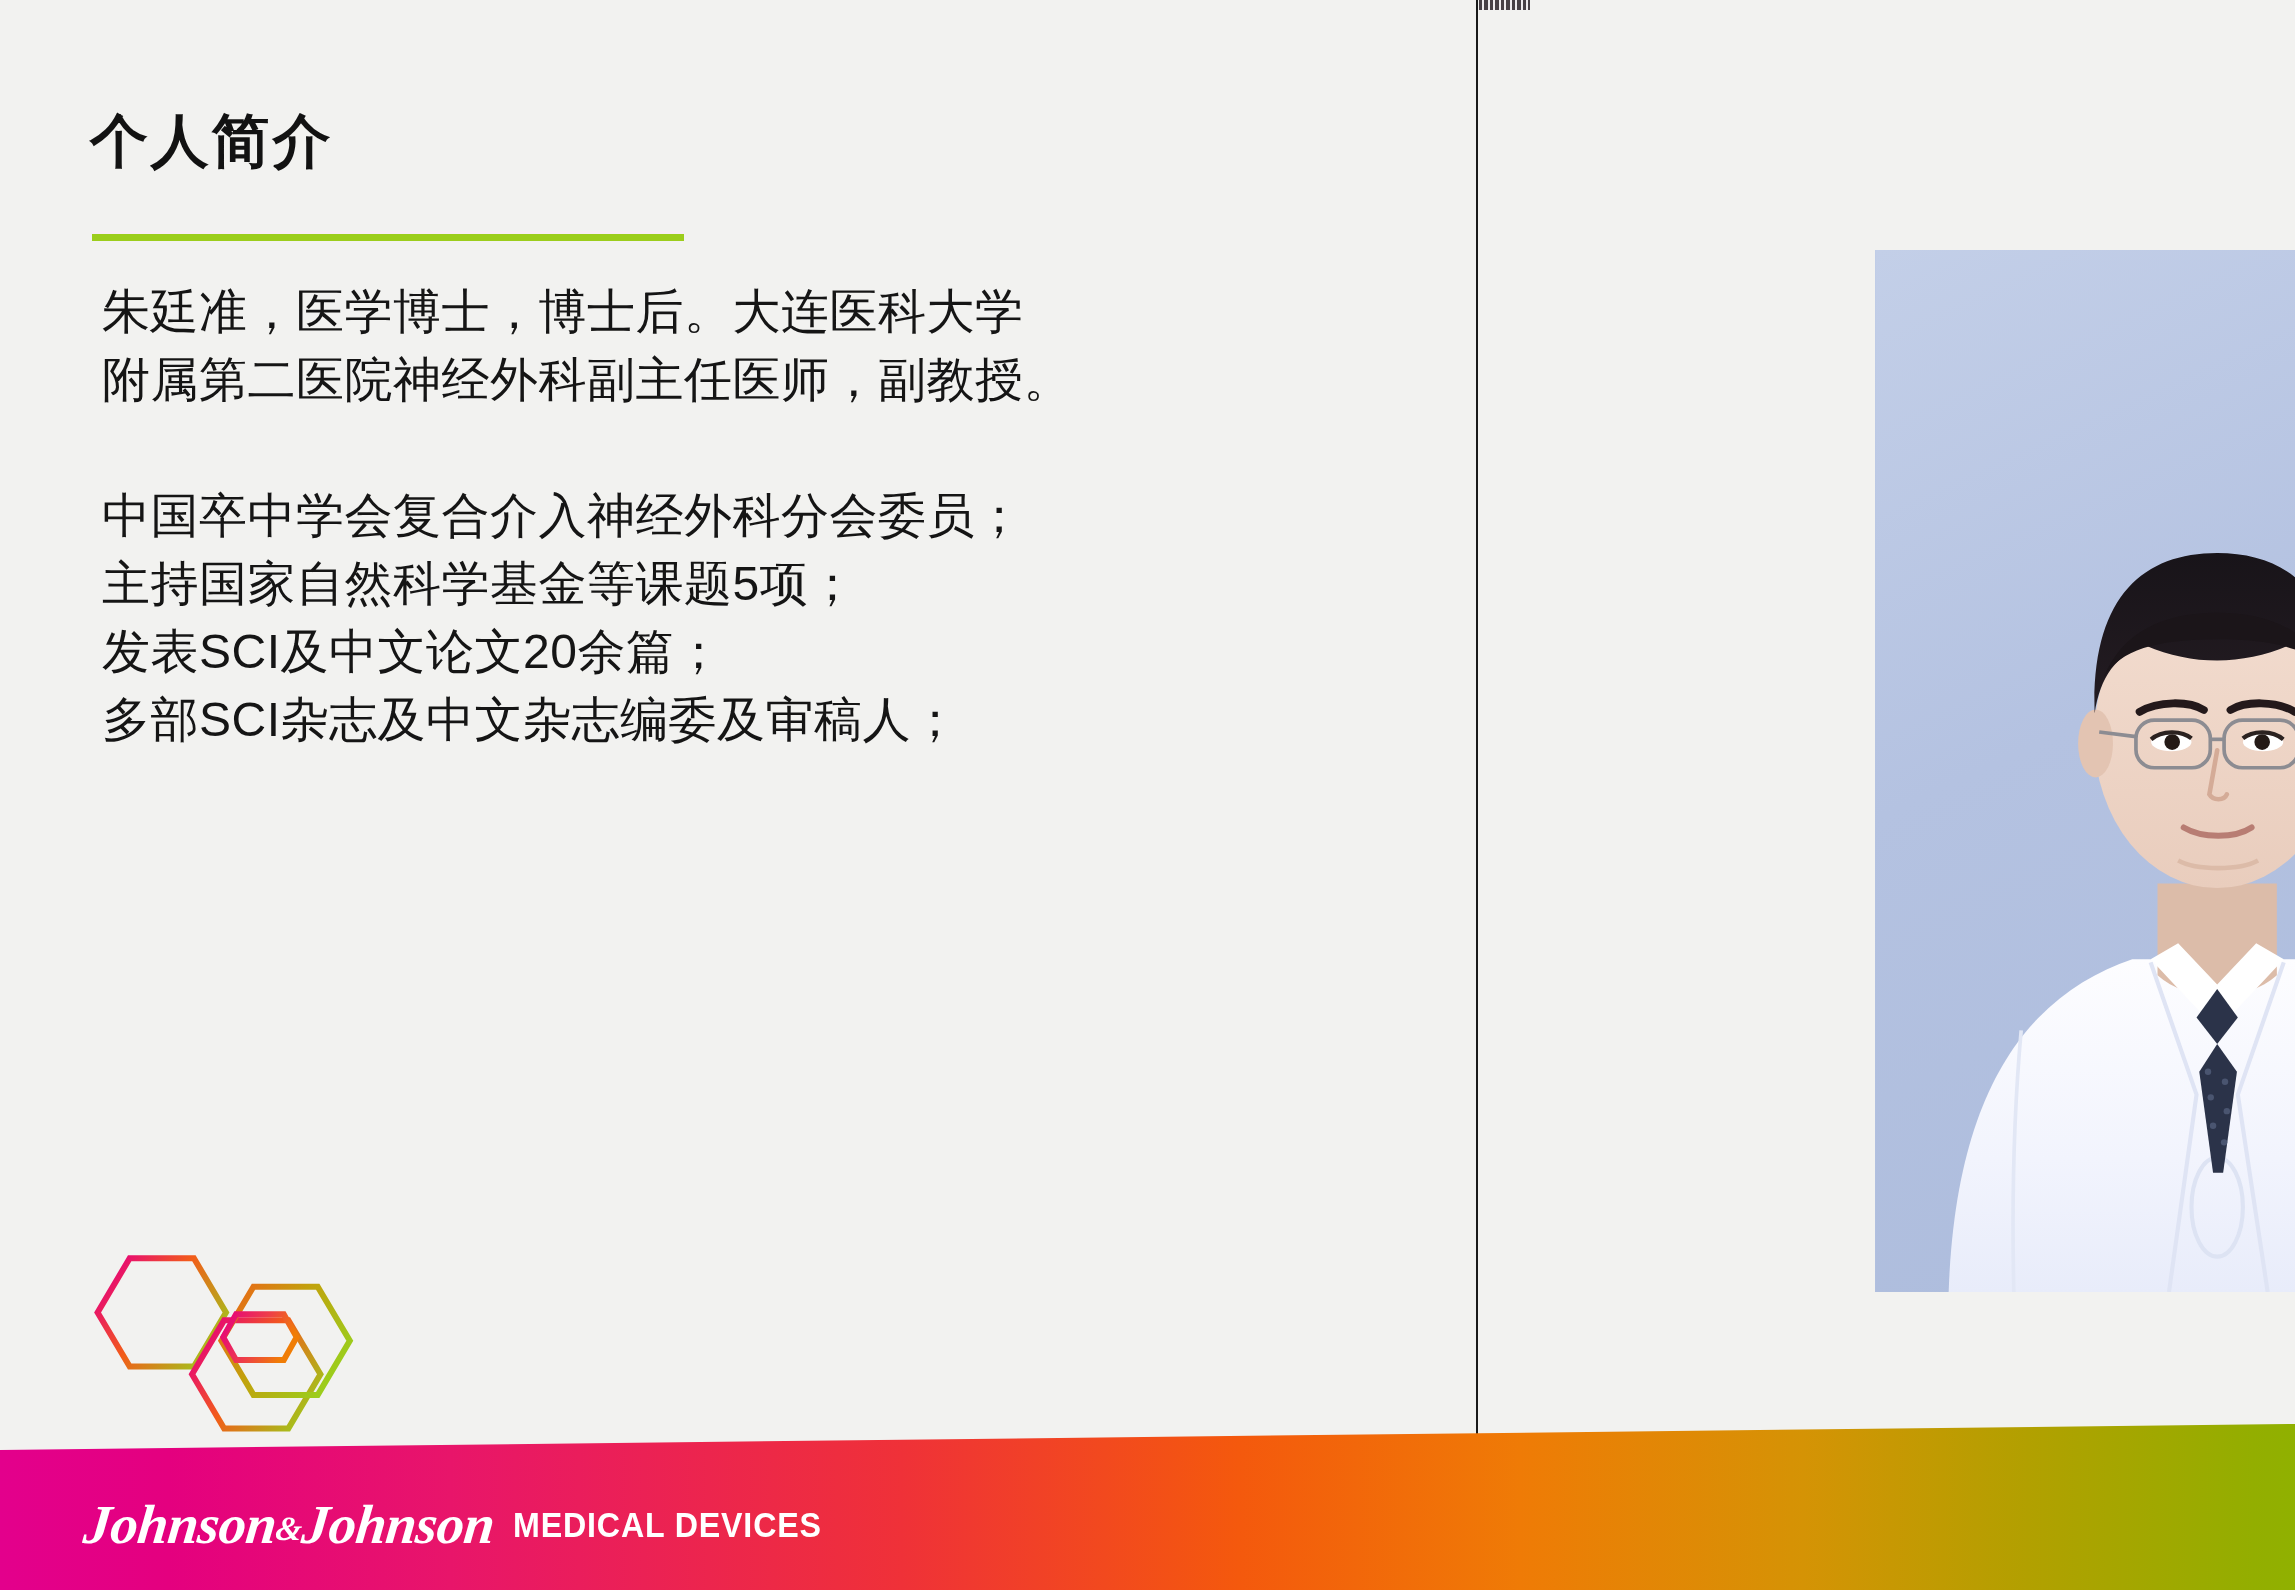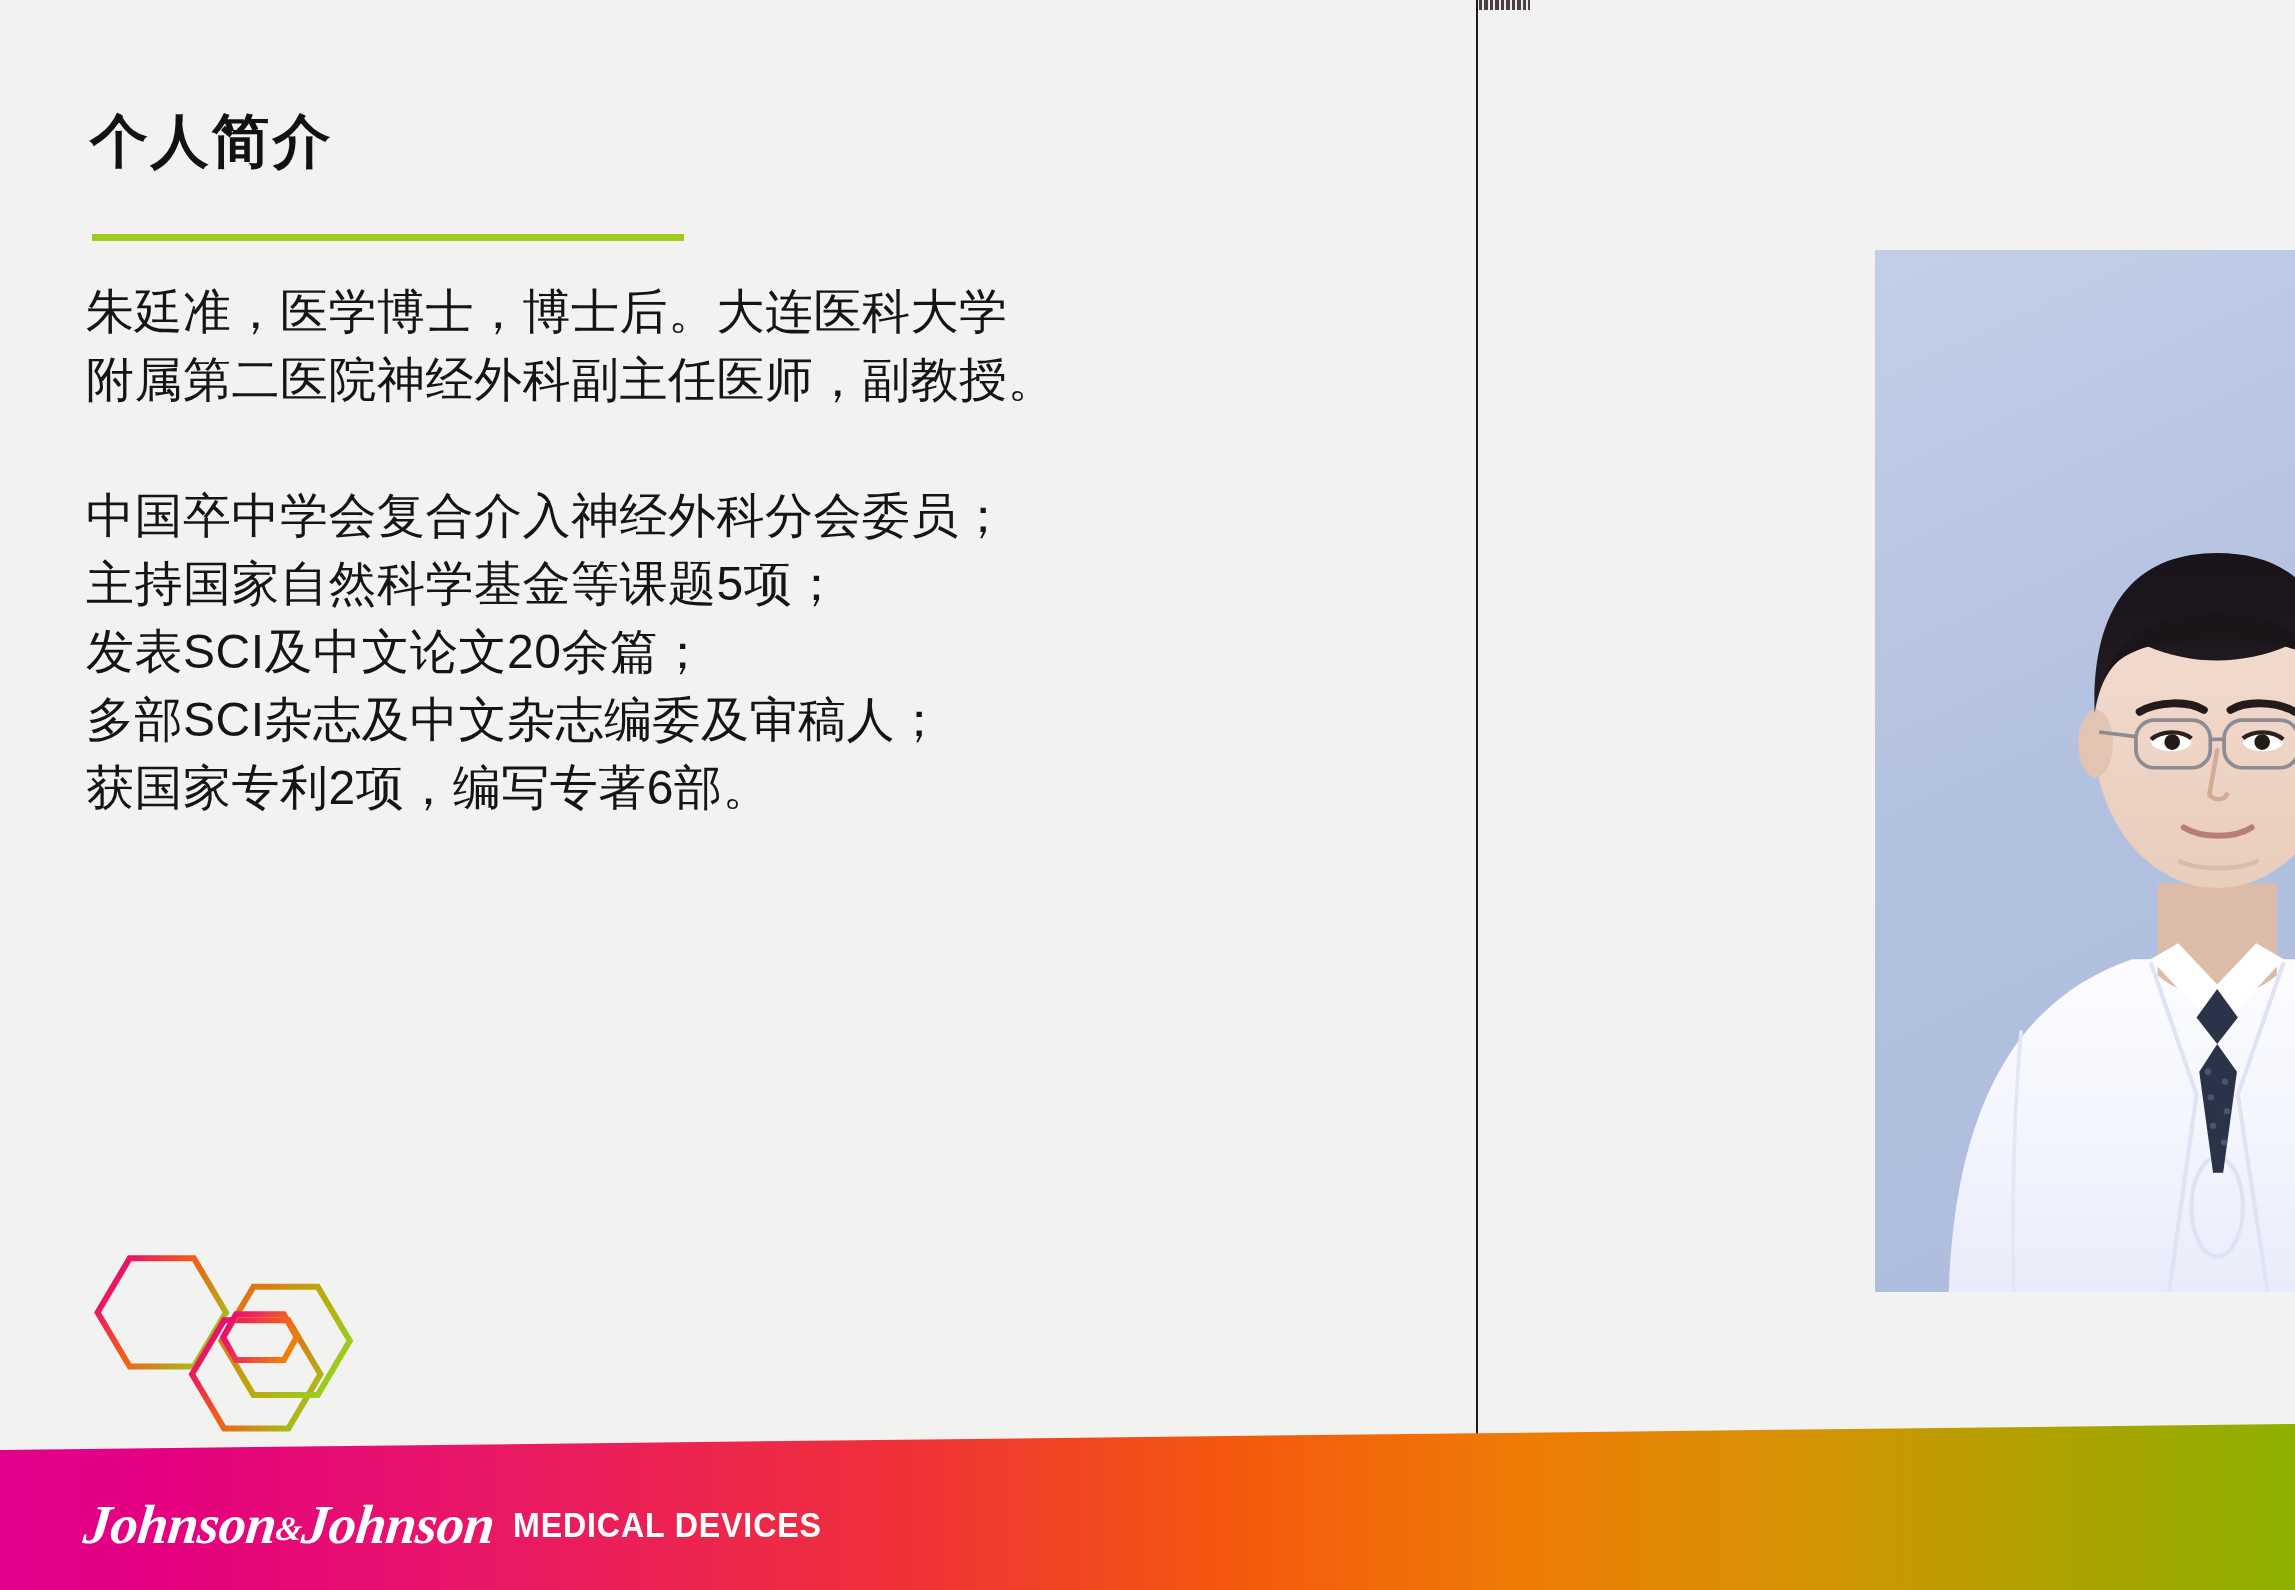--- a/index.html
+++ b/index.html
@@ -62,21 +62,21 @@
     left: 92px;
     top: 234px;
     width: 592px;
     height: 6.9px;
     background: #9ccd1c;
   }
 
   
   .body-block {
     position: absolute;
-    left: 86px;
+    left: 102px;
     top: 278px;
     width: 1368px;
   }
   .body-line {
     font-size: 48px;
     font-weight: 400;
     color: #151515;
     line-height: 68px;
     letter-spacing: 0.5px;
     white-space: nowrap;
@@ -173,21 +173,20 @@
   <div class="title-rule"></div>
 
   <div class="body-block">
     <div class="body-line">朱廷准，医学博士，博士后。大连医科大学</div>
     <div class="body-line">附属第二医院神经外科副主任医师，副教授。</div>
     <div class="body-line spacer"></div>
     <div class="body-line">中国卒中学会复合介入神经外科分会委员；</div>
     <div class="body-line">主持国家自然科学基金等课题5项；</div>
     <div class="body-line">发表SCI及中文论文20余篇；</div>
     <div class="body-line">多部SCI杂志及中文杂志编委及审稿人；</div>
-    <div class="body-line">获国家专利2项，编写专著6部。</div>
   </div>
 
   <div class="hexes">
     <svg width="321" height="230" viewBox="0 0 700 500" fill="none">
       <defs>
         <linearGradient id="hexg1" x1="0" y1="0" x2="1" y2="0.35">
           <stop offset="0%" stop-color="#e6007e"></stop>
           <stop offset="55%" stop-color="#ee3d4a"></stop>
           <stop offset="100%" stop-color="#f07d06"></stop>
         </linearGradient>

